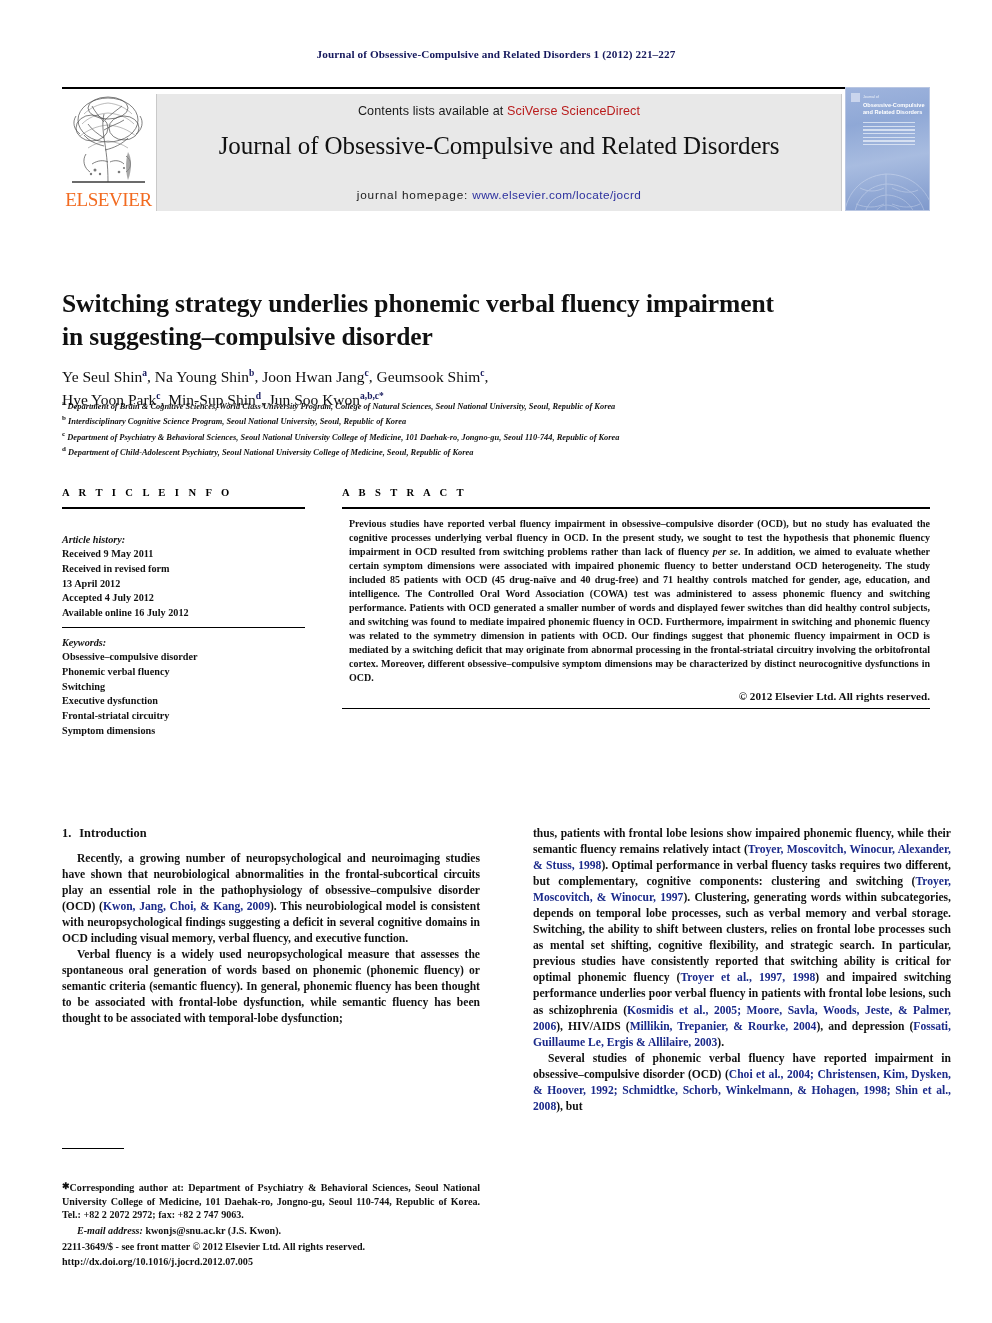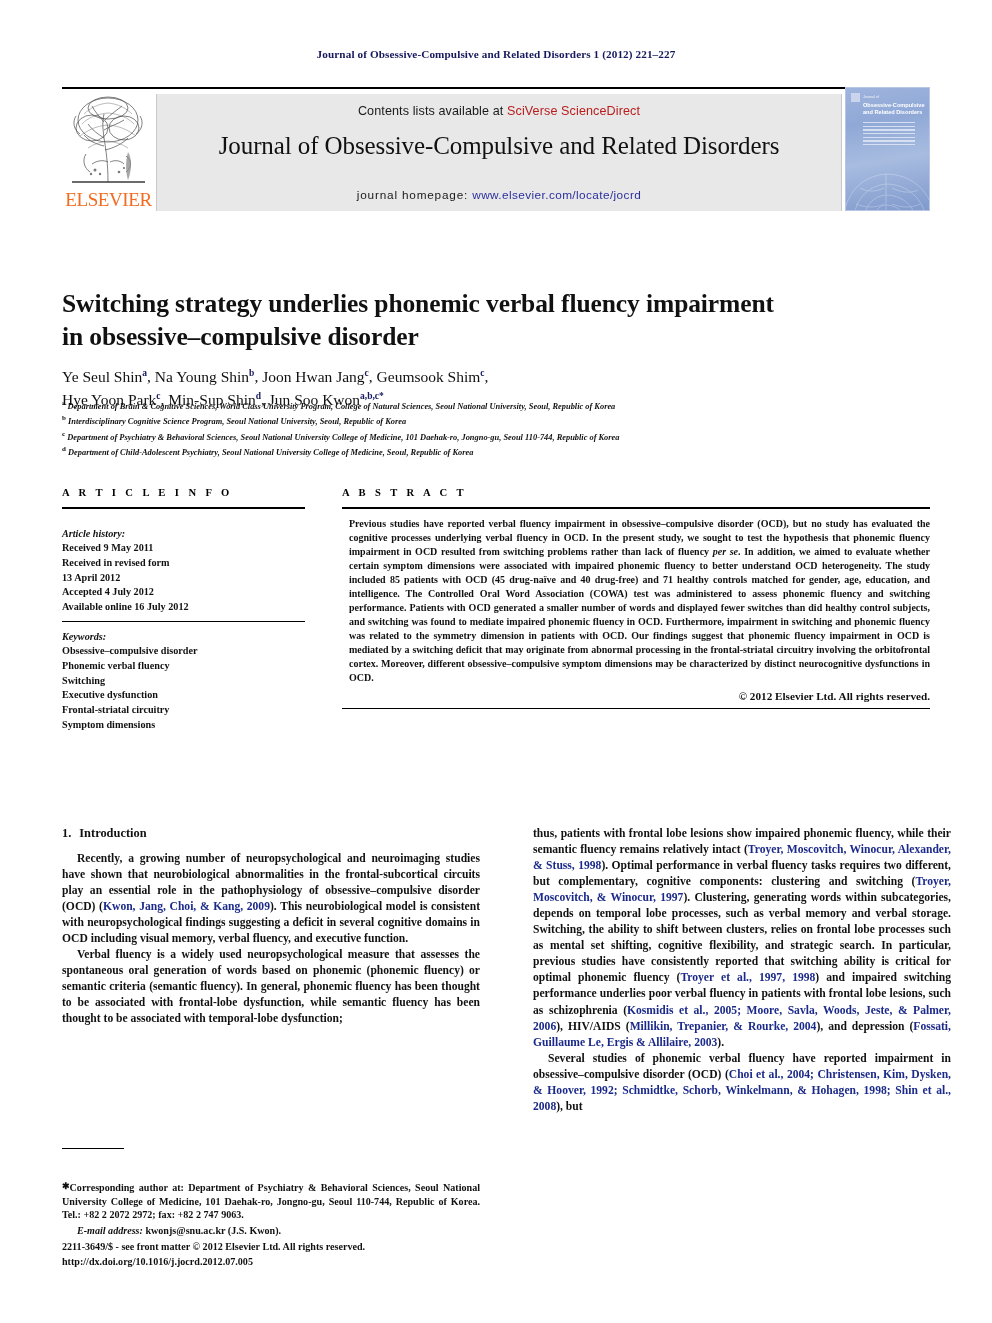--- a/index.html
+++ b/index.html
@@ -190,21 +190,21 @@
     letter-spacing: 3.4px;
     color: #000;
   }
   .hr-thick { height: 1.6px; background: #000; margin-top: 9px; }
 
   .info-body {
     font-size: 10.2px;
     line-height: 1.44;
     font-weight: bold;
     color: #111;
-    padding-top: 18px;
+    padding-top: 24px;
   }
   .info-body .lbl { font-style: italic; }
   .info-sep { height: 0.9px; background: #000; margin: 6px 0 6px 0; }
 
   .abs-body {
     font-size: 10px;
     line-height: 1.40;
     text-align: justify;
     color: #111;
     padding-top: 8px;
@@ -360,21 +360,21 @@
           <path d="M52 34 C60 38 70 40 78 36"></path>
           <path d="M16 50 C26 54 36 54 44 50"></path>
           <path d="M52 50 C62 54 72 54 80 50"></path>
         </g>
       </svg>
     </div>
   </div>
 
   <h1 class="article-title">
     <span>Switching strategy underlies phonemic verbal fluency impairment</span><br>
-    <span>in obsessive–compulsive disorder</span>
+    <span>in suggesting–compulsive disorder</span>
   </h1>
 
   <div class="authors">
     <span><span>Ye Seul Shin</span><sup>a</sup><span>, </span></span><span><span>Na Young Shin</span><sup>b</sup><span>, </span></span><span><span>Joon Hwan Jang</span><sup>c</sup><span>, </span></span><span><span>Geumsook Shim</span><sup>c</sup><span>,</span></span><br><span><span>Hye Yoon Park</span><sup>c</sup><span>, </span></span><span><span>Min-Sup Shin</span><sup>d</sup><span>, </span></span><span><span>Jun Soo Kwon</span><sup>a,b,c</sup><sup>*</sup></span>
   </div>
 
   <div class="affiliations">
     <div><sup>a</sup> <span>Department of Brain &amp; Cognitive Sciences, World Class University Program, College of Natural Sciences, Seoul National University, Seoul, Republic of Korea</span></div>
     <div><sup>b</sup> <span>Interdisciplinary Cognitive Science Program, Seoul National University, Seoul, Republic of Korea</span></div>
     <div><sup>c</sup> <span>Department of Psychiatry &amp; Behavioral Sciences, Seoul National University College of Medicine, 101 Daehak-ro, Jongno-gu, Seoul 110-744, Republic of Korea</span></div>

